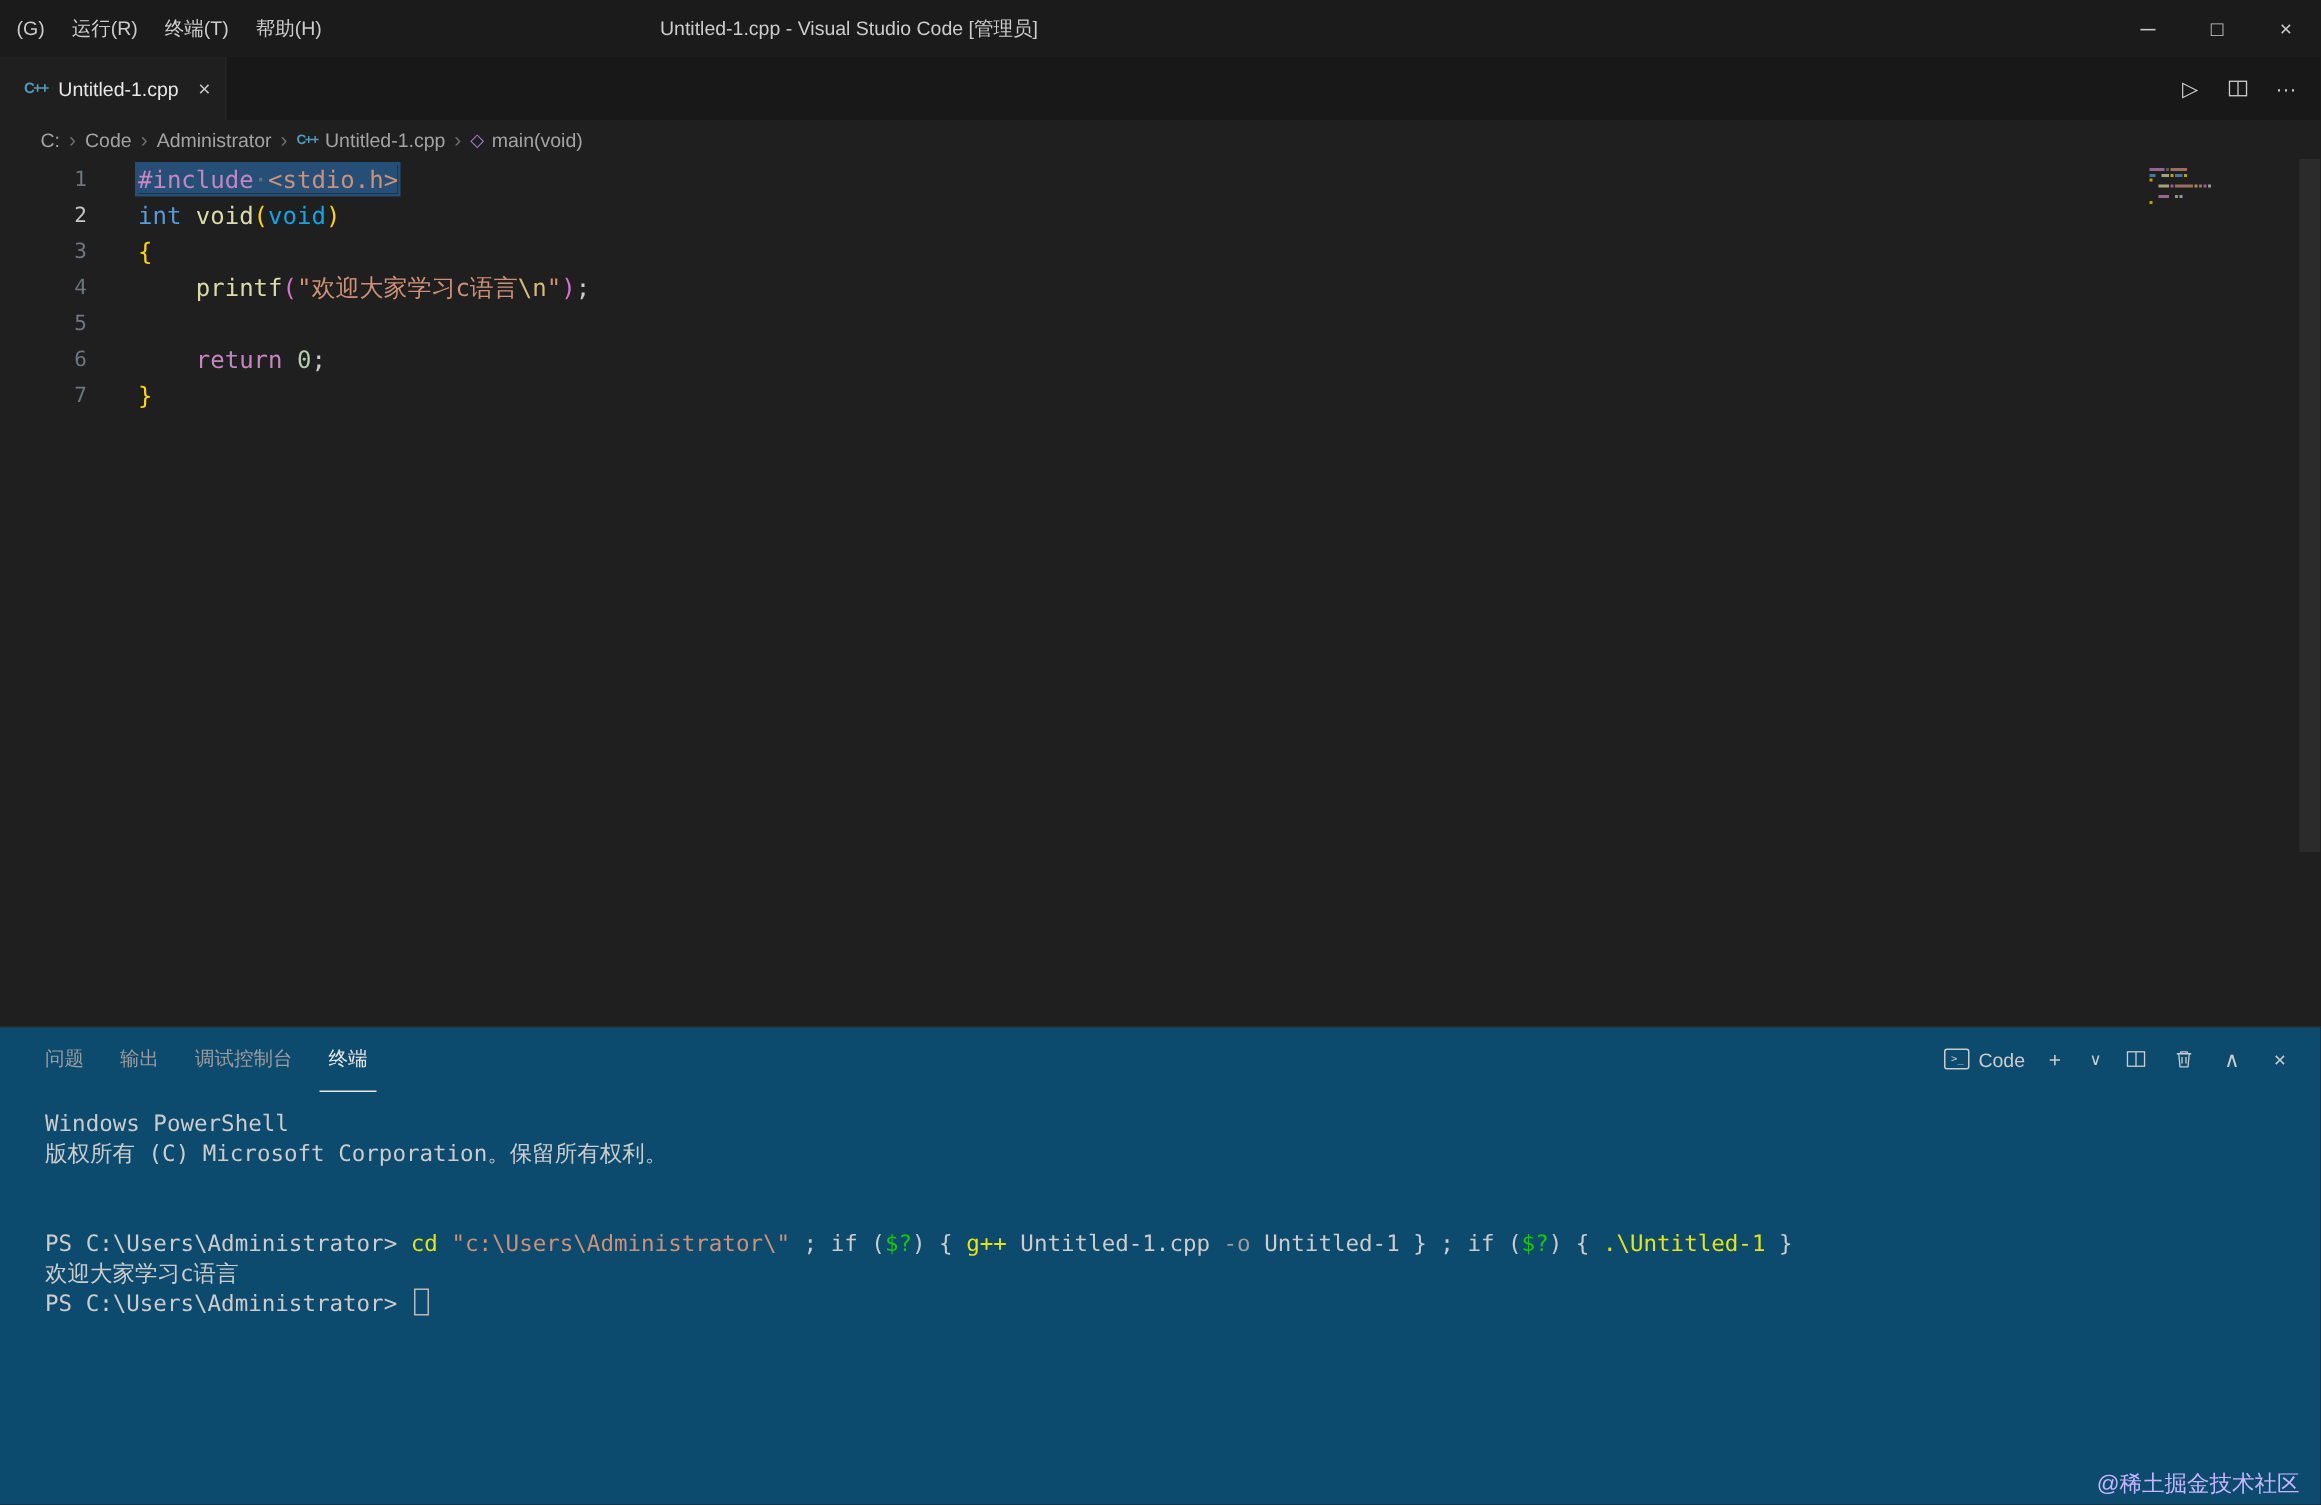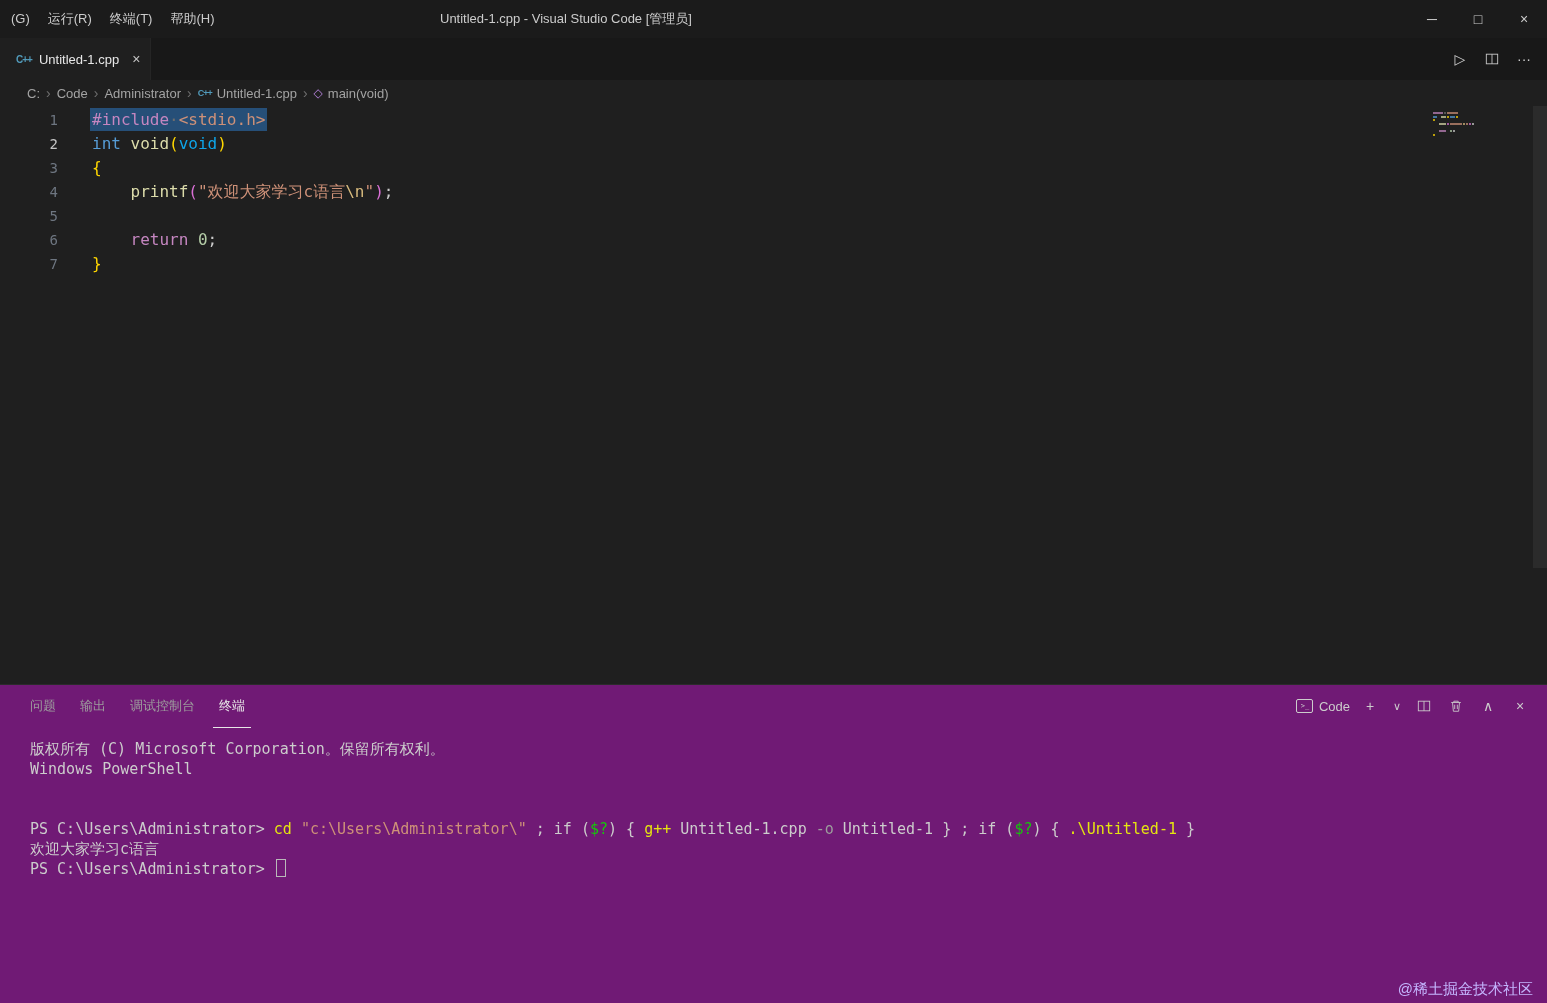--- a/index.html
+++ b/index.html
@@ -39,21 +39,21 @@
   .gutter.active{color:#c6c6c6;}
   .codetext{padding-left:34px;white-space:pre;color:#cccccc;}
   .sel{background:#264f78;box-shadow:0 0 0 2px #264f78;margin-top:10px;}
   .minimap{position:absolute;top:6px;right:30px;width:84px;}
   .mm-line{height:2px;margin-bottom:1.6px;display:flex;gap:1px;}
   .mm-tok{height:2px;display:inline-block;opacity:.7;}
   .scrollbar{position:absolute;top:0;right:0;width:14px;height:100%;}
   .scroll-thumb{position:absolute;top:0;left:0;width:100%;height:462px;background:rgba(121,121,121,0.14);}
 
   
-  .panel{flex:0 0 318px;background:#701a75;border-top:1px solid #2b2b2b;display:flex;flex-direction:column;position:relative;}
+  .panel{flex:0 0 318px;background:#0c4a6e;border-top:1px solid #2b2b2b;display:flex;flex-direction:column;position:relative;}
   .panel-header{flex:0 0 42px;height:42px;display:flex;align-items:center;padding:0 12px 0 24px;}
   .panel-tabs{display:flex;height:100%;}
   .panel-tab{margin-right:12px;padding:0 6px;font-size:13px;color:#9d9d9d;display:flex;align-items:center;height:100%;border-bottom:1px solid transparent;cursor:default;}
   .panel-tab.active{color:#e7e7e7;border-bottom-color:#e7e7e7;}
   .panel-actions{margin-left:auto;display:flex;align-items:center;gap:2px;color:#cccccc;}
   .paction{min-width:24px;height:24px;display:flex;align-items:center;justify-content:center;font-size:14px;border-radius:4px;padding:0 3px;}
   .paction.profile{gap:6px;font-size:13px;}
   .paction.narrow{min-width:14px;font-size:11px;}
   .term-ic{border:1px solid #cccccc;border-radius:2px;font-size:7px;width:14px;height:12px;display:inline-flex;align-items:center;justify-content:center;padding-left:1px;font-family:"DejaVu Sans Mono",monospace;}
   .terminal{padding:12px 0 0 30px;font-family:"DejaVu Sans Mono",monospace;font-size:15px;line-height:20px;color:#cccccc;}
@@ -227,22 +227,22 @@
               <path d="M5.5 4V2.5h5V4"></path>
               <path d="M4 4l1 10h6l1-10"></path>
               <path d="M6.5 6.5v5M9.5 6.5v5"></path>
             </svg>
         </div>
         <div class="paction">∧</div>
         <div class="paction">×</div>
       </div>
     </div>
     <div class="terminal">
+        <div class="tline"><span style="color: rgb(204, 204, 204);">Windows PowerShell</span></div>
         <div class="tline"><span style="color: rgb(204, 204, 204);">版权所有 (C) Microsoft Corporation。保留所有权利。</span></div>
-        <div class="tline"><span style="color: rgb(204, 204, 204);">Windows PowerShell</span></div>
         <div class="tline"></div>
         <div class="tline"></div>
         <div class="tline"><span style="color: rgb(204, 204, 204);">PS C:\Users\Administrator&gt; </span><span style="color: rgb(229, 229, 16);">cd</span><span style="color: rgb(204, 204, 204);"> </span><span style="color: rgb(206, 145, 120);">"c:\Users\Administrator\"</span><span style="color: rgb(204, 204, 204);"> ; </span><span style="color: rgb(204, 204, 204);">if</span><span style="color: rgb(204, 204, 204);"> (</span><span style="color: rgb(22, 198, 12);">$?</span><span style="color: rgb(204, 204, 204);">) { </span><span style="color: rgb(229, 229, 16);">g++</span><span style="color: rgb(204, 204, 204);"> Untitled-1.cpp </span><span style="color: rgb(157, 157, 157);">-o</span><span style="color: rgb(204, 204, 204);"> Untitled-1 } ; </span><span style="color: rgb(204, 204, 204);">if</span><span style="color: rgb(204, 204, 204);"> (</span><span style="color: rgb(22, 198, 12);">$?</span><span style="color: rgb(204, 204, 204);">) { </span><span style="color: rgb(229, 229, 16);">.\Untitled-1</span><span style="color: rgb(204, 204, 204);"> }</span></div>
         <div class="tline"><span style="color: rgb(204, 204, 204);">欢迎大家学习c语言</span></div>
         <div class="tline"><span style="color: rgb(204, 204, 204);">PS C:\Users\Administrator&gt; </span><span class="cursor"></span></div>
       </div>
   </div>
 
   <div class="watermark">@稀土掘金技术社区</div>
 </div>

